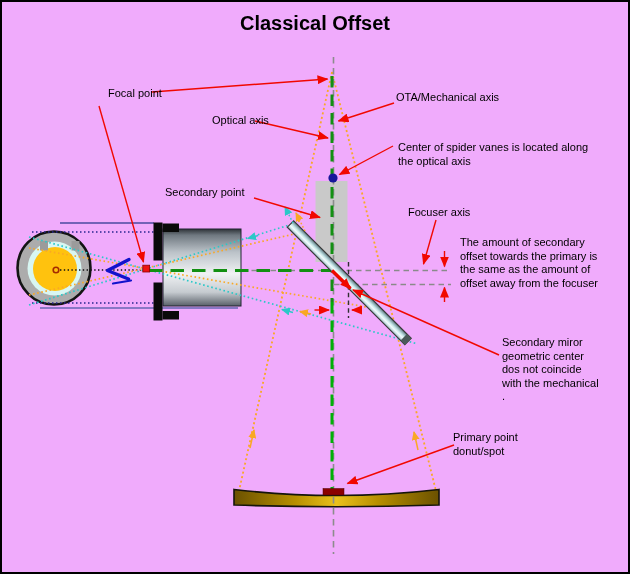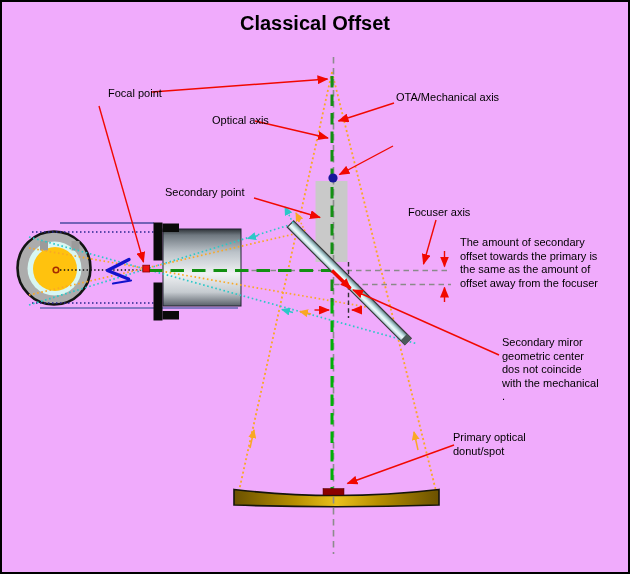--- a/index.html
+++ b/index.html
@@ -146,26 +146,28 @@
     <path d="M111,281.5 L129,278.5" stroke-width="2.2"></path>
   </g>
 </svg>
 
 <div id="title">Classical Offset</div>
 
 <div class="lbl" style="left:87px;top:85px;margin-left:19px;">Focal point</div>
 <div class="lbl" style="left:210px;top:112px;">Optical axis</div>
 <div class="lbl" style="left:163px;top:184px;">Secondary point</div>
 <div class="lbl" style="left:394px;top:89px;">OTA/Mechanical axis</div>
+<div class="lbl" style="left:396px;top:139px;">Center of spider vanes is located along
+the optical axis</div>
 <div class="lbl" style="left:406px;top:204px;">Focuser axis</div>
 <div class="lbl" style="left:458px;top:234px;">The amount of secondary
 offset towards the primary is
 the  same as the amount of
 offset away from the focuser</div>
 <div class="lbl" style="left:500px;top:334px;">Secondary miror
 geometric center
 dos not coincide
 with the mechanical
 .</div>
-<div class="lbl" style="left:451px;top:429px;">Primary optical
+<div class="lbl" style="left:451px;top:429px;">Primary point
 donut/spot</div>
 
 </div>
 
 </body></html>

